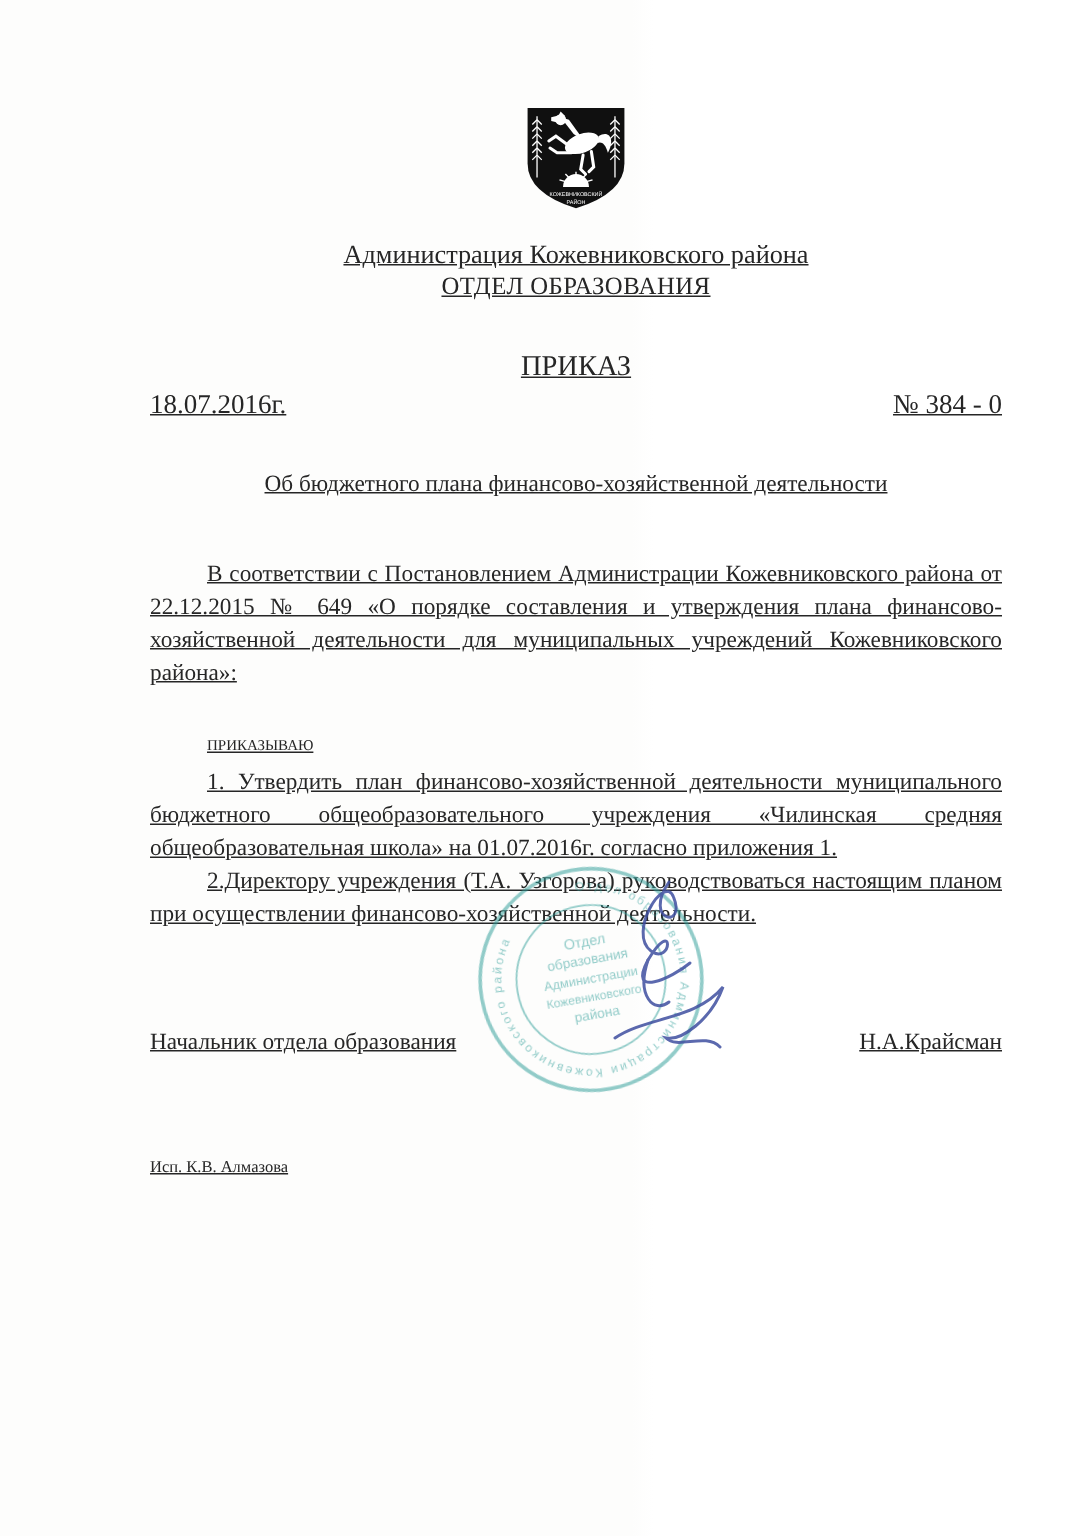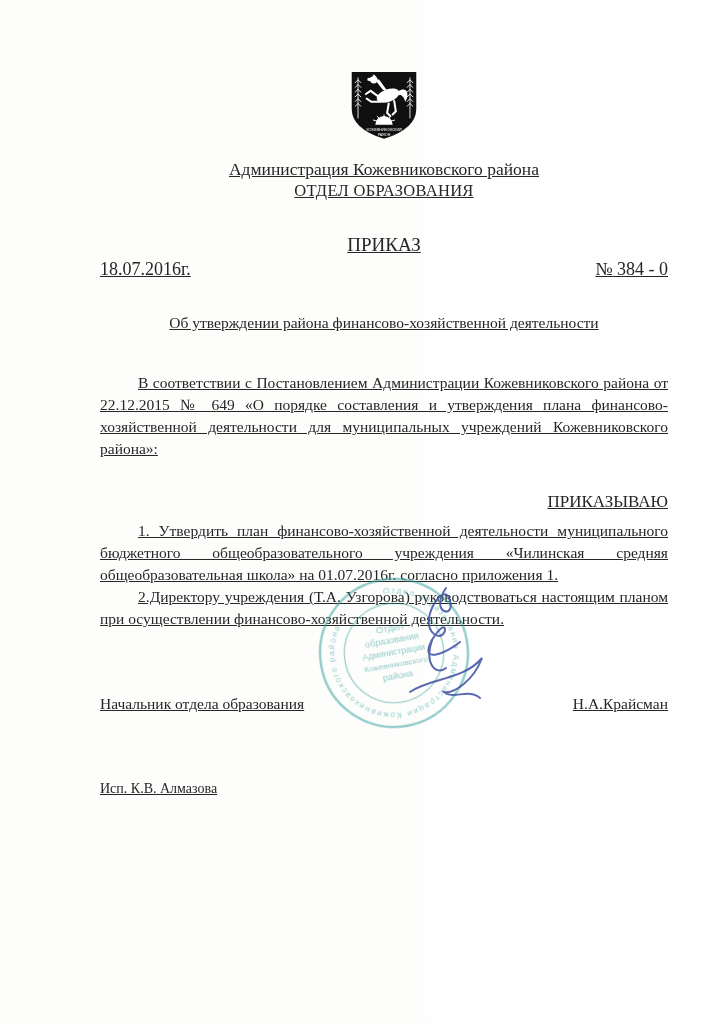--- a/index.html
+++ b/index.html
@@ -32,29 +32,29 @@
     display: flex; justify-content: space-between;
     font-size: 18px; margin-top: 3px;
   }
   .subject { text-align: center; font-size: 15.5px; margin-top: 34px; }
   
   .body-par {
     font-size: 15.5px; line-height: 22px;
     text-align: justify; text-indent: 38px;
   }
   .preamble { margin-top: 40px; }
-  .command-word { font-size: 17px; margin-top: 32px; text-indent: 38px; text-align: right; }
+  .command-word { font-size: 10px; margin-top: 32px; text-indent: 38px; }
   .items { margin-top: 8px; }
   
   .sig-block {
     display: flex; justify-content: space-between; align-items: flex-start;
     margin-top: 62px; font-size: 15.5px; line-height: 23px; gap: 28px;
   }
   .sig-name { padding-bottom: 0px; }
-  .executor { font-size: 14px; margin-top: 66px; }
+  .executor { font-size: 11px; margin-top: 66px; }
   
   .stamp {
     position: absolute; left: 313px; top: 572px;
     width: 162px; height: 162px;
     opacity: 0.52;
     transform: rotate(-10deg);
     pointer-events: none;
     filter: blur(0.4px);
   }
   .handwriting {
@@ -139,21 +139,21 @@
       <div class="org-line2">ОТДЕЛ ОБРАЗОВАНИЯ</div>
     </div>
 
     <div class="order-title">ПРИКАЗ</div>
 
     <div class="date-row">
       <span>18.07.2016г.</span>
       <span>№ 384 - 0</span>
     </div>
 
-    <div class="subject">Об утверждении района финансово-хозяйственной деятельности</div>
+    <div class="subject">Об бюджетного плана финансово-хозяйственной деятельности</div>
 
     <p class="body-par preamble">В соответствии с Постановлением Администрации Кожевниковского района от 22.12.2015 № 649 «О порядке составления и утверждения плана финансово-хозяйственной деятельности для муниципальных учреждений Кожевниковского района»:</p>
 
     <div class="command-word">ПРИКАЗЫВАЮ</div>
 
     <div class="items">
       <p class="body-par">1. Утвердить план финансово-хозяйственной деятельности муниципального бюджетного общеобразовательного учреждения «Чилинская средняя общеобразовательная школа» на 01.07.2016г. согласно  приложения 1.</p>
       <p class="body-par">2.Директору учреждения (Т.А. Узгорова) руководствоваться настоящим планом при осуществлении финансово-хозяйственной деятельности.</p>
     </div>
 

